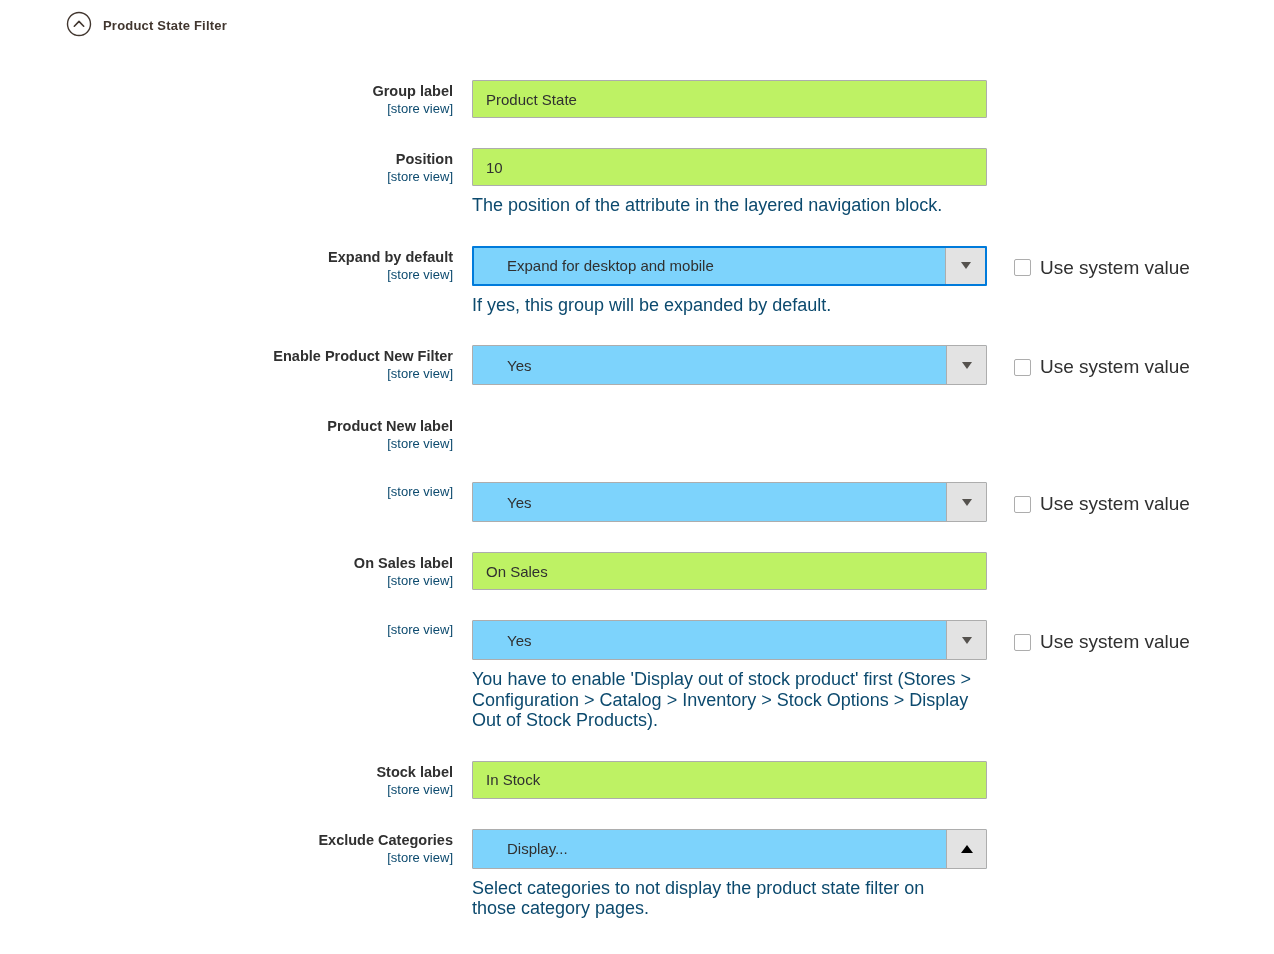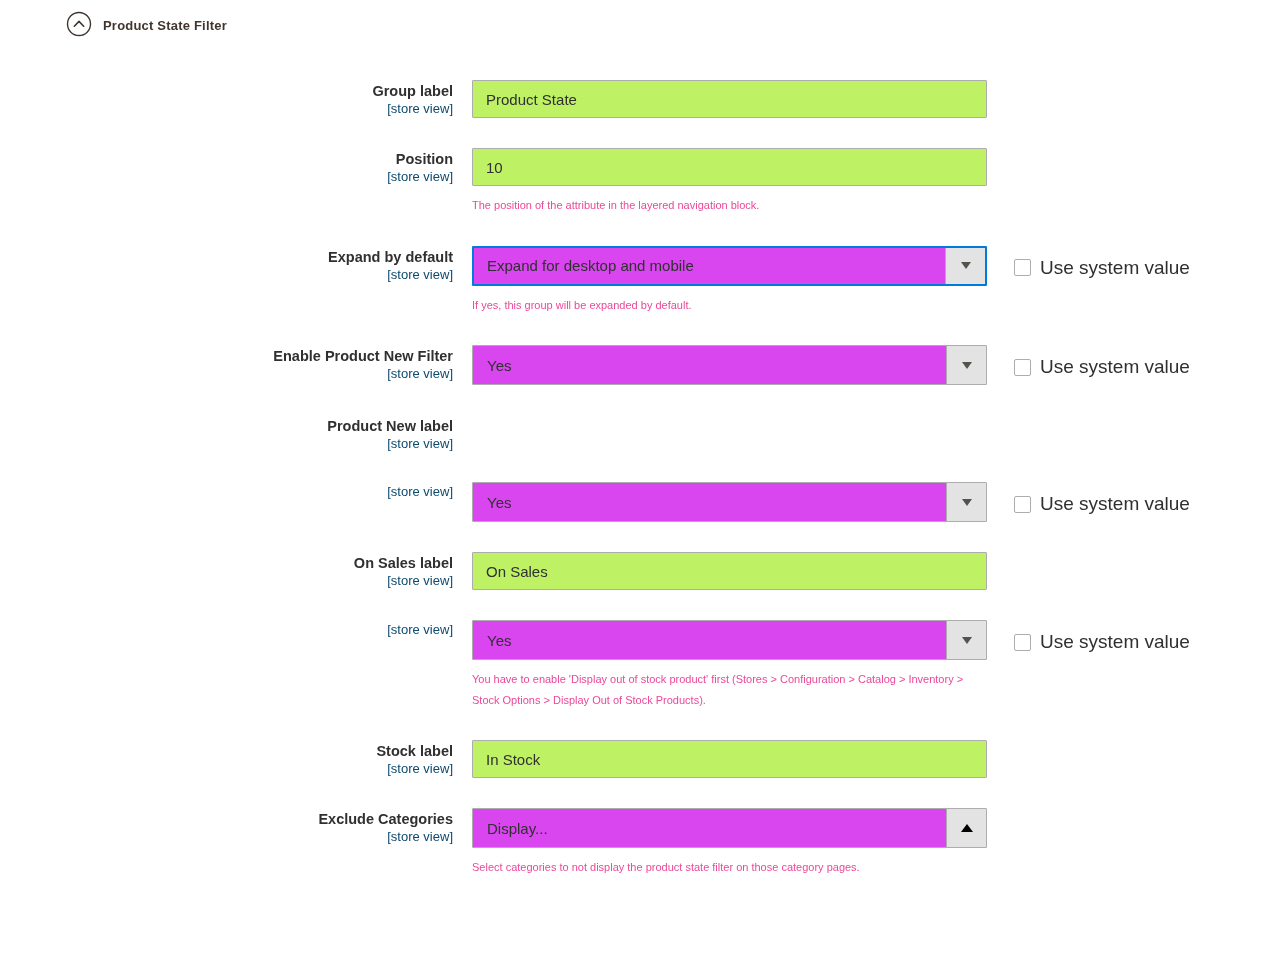--- a/index.html
+++ b/index.html
@@ -71,25 +71,26 @@
     font-family: "Liberation Sans", sans-serif;
     font-size: 15px;
     color: #303030;
     background: #bef264;
   }
 
   .select {
     width: 100%; height: 40px;
     border: 1px solid #adadad;
     border-radius: 1px;
-    background: #d946ef;
+    background: #7dd3fc;
     display: flex;
     align-items: stretch;
     cursor: pointer;
     overflow: hidden;
+    padding-left: 20px;
   }
   .select.focused {
     border: 2px solid #007bdb;
   }
   .select-value {
     flex: 1;
     display: flex; align-items: center;
     padding: 0 14px;
     font-size: 15px;
     color: #303030;
@@ -110,23 +111,23 @@
   }
   .caret-up {
     width: 0; height: 0;
     border-left: 6px solid transparent;
     border-right: 6px solid transparent;
     border-bottom: 8px solid #000000;
   }
 
   .note {
     margin-top: 9px;
-    font-size: 11px;
+    font-size: 18px;
     line-height: 20.5px;
-    color: #ec4899;
+    color: #0c4a6e;
     max-width: 500px;
   }
 
   
   .sysval-col {
     flex: none;
     margin-left: 27px;
     padding-top: 11px;
     display: flex;
     align-items: center;

